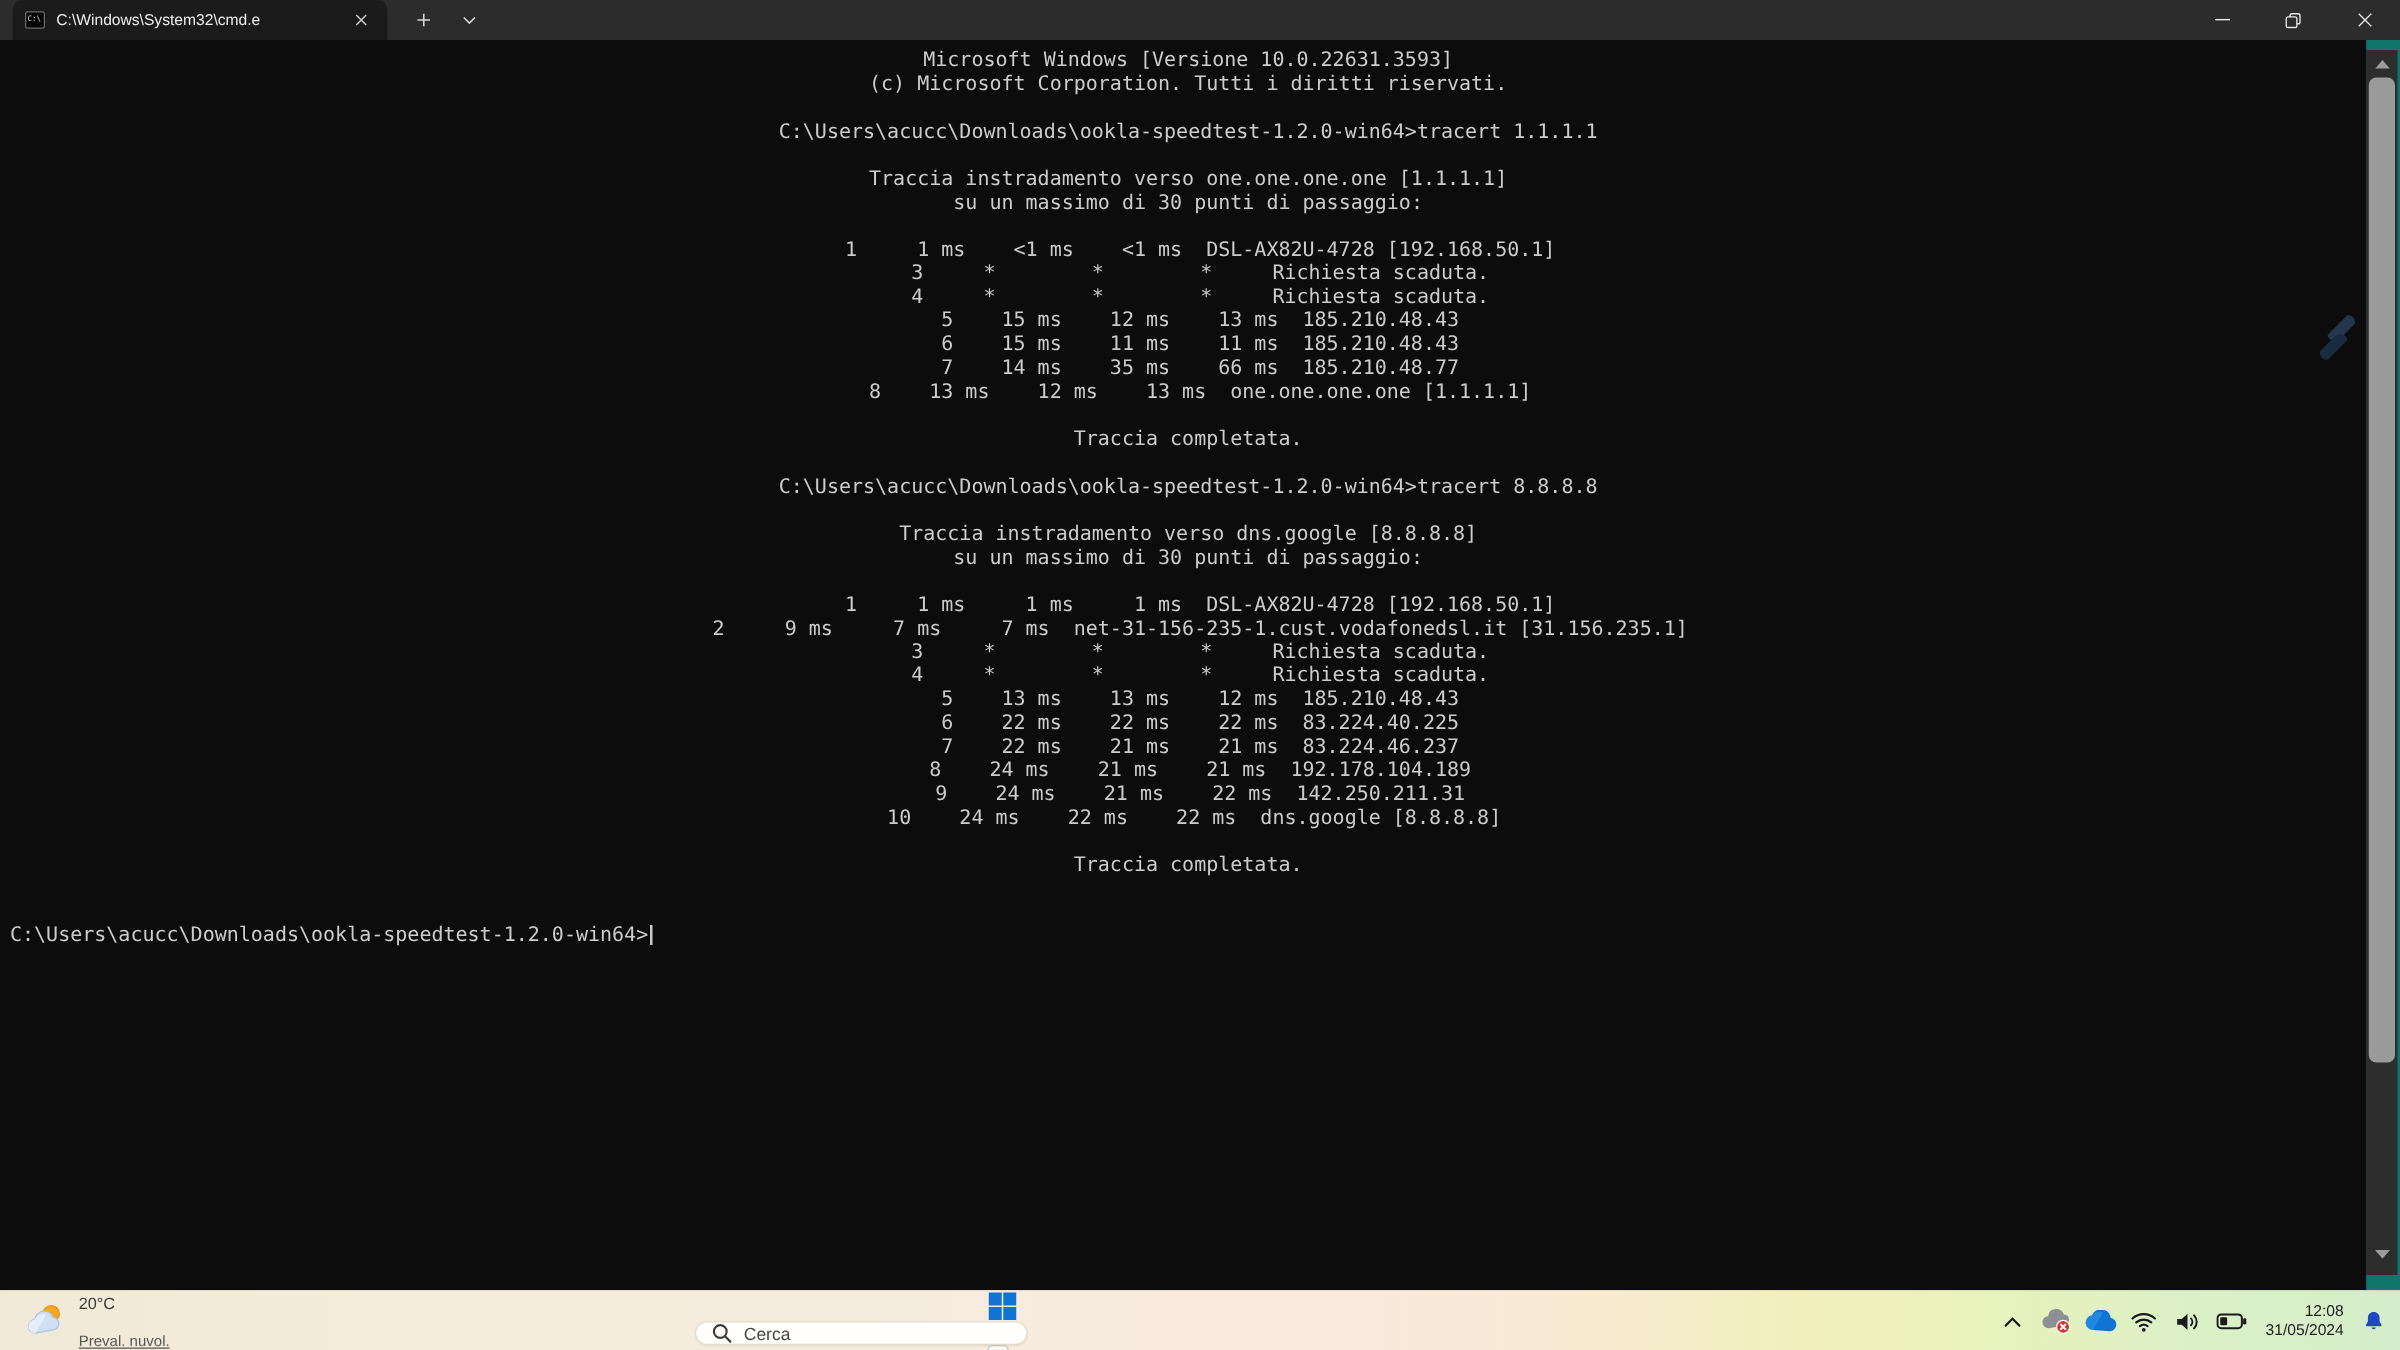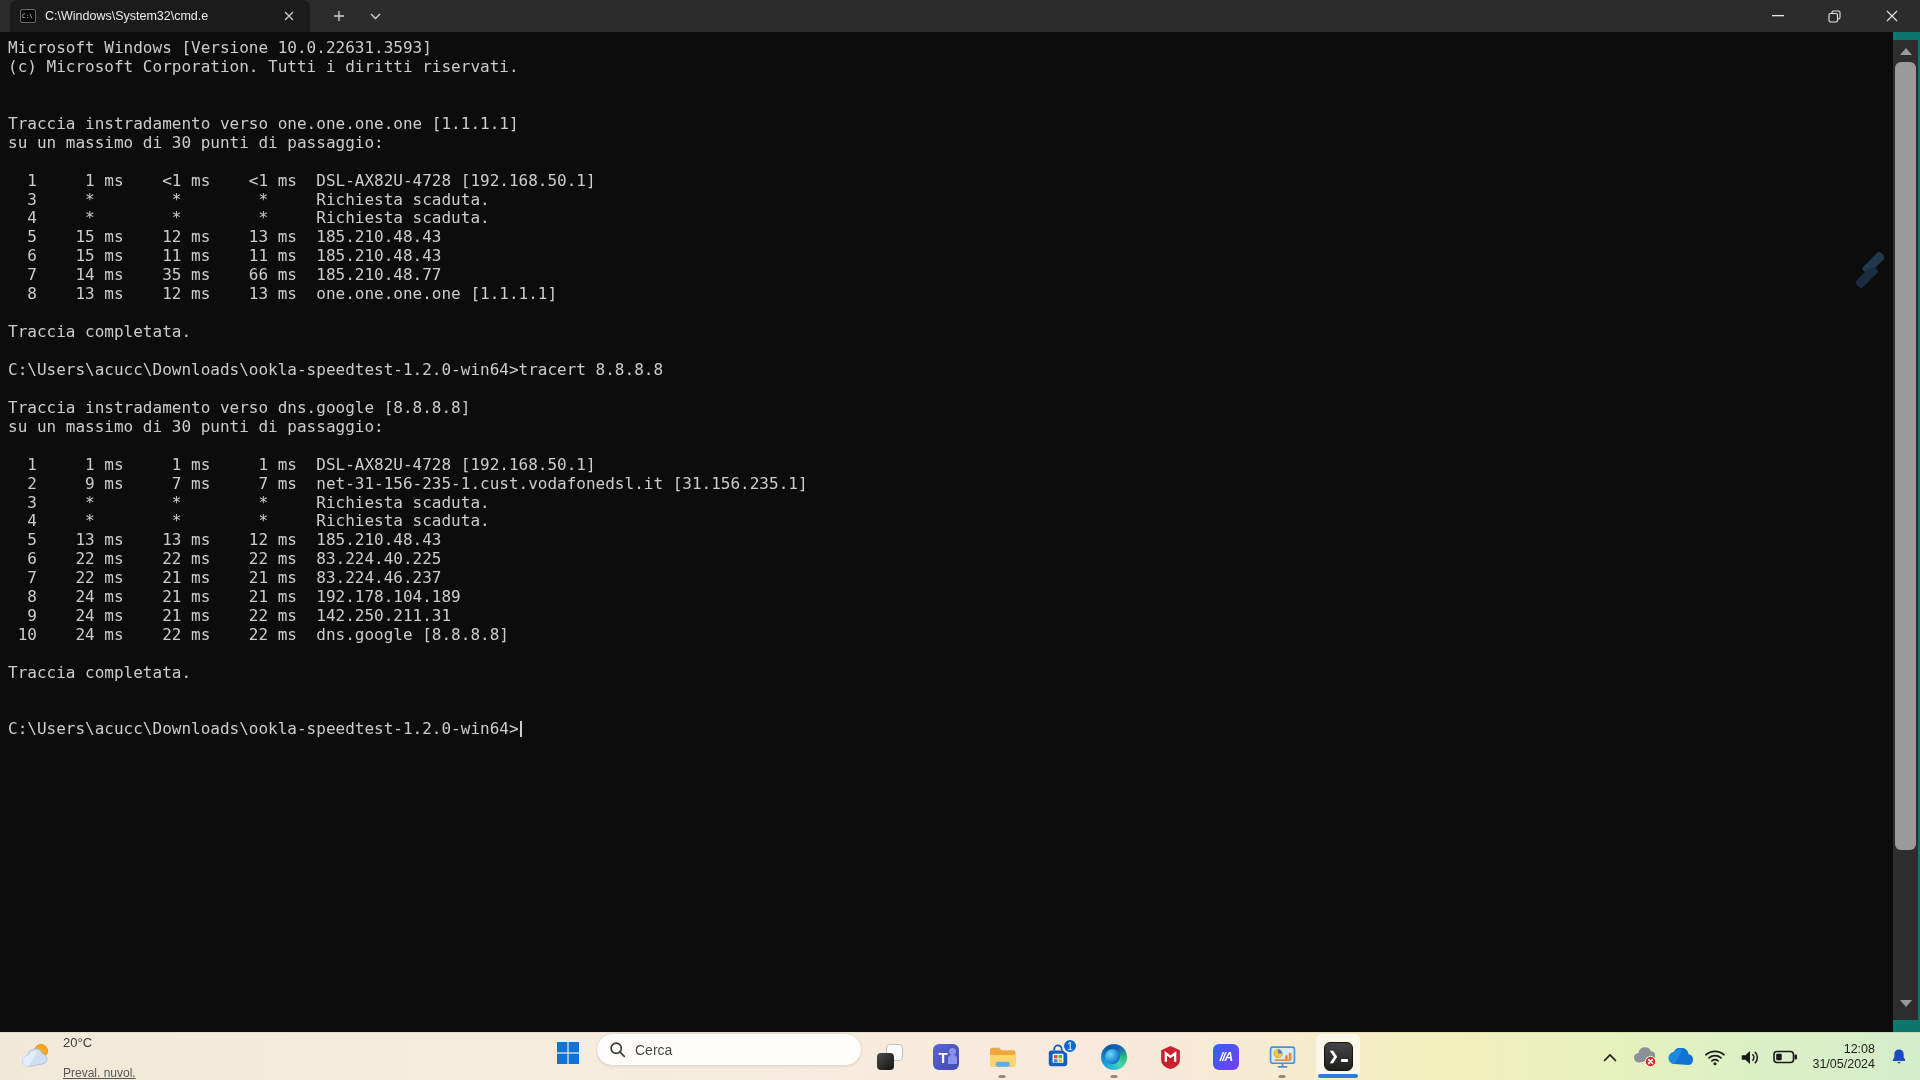--- a/index.html
+++ b/index.html
@@ -16,21 +16,21 @@
                -webkit-mask-image:linear-gradient(90deg,#000 88%,transparent); mask-image:linear-gradient(90deg,#000 88%,transparent); }
   .tab-close { margin-left:auto; width:26px; height:22px; border-radius:4px; display:flex; align-items:center; justify-content:center; color:#cfcfcf; font-size:12px; }
   .tb-btn { position:absolute; top:0; width:34px; height:32px; display:flex; align-items:center; justify-content:center; color:#d6d6d6; }
   .btn-newtab { left:322px; font-size:16px; font-weight:400; }
   .btn-tabmenu { left:358px; }
   .win-controls { position:absolute; right:0; top:0; height:32px; display:flex; }
   .wc { width:57px; height:32px; display:flex; align-items:center; justify-content:center; }
   .wc svg { display:block; }
 
   
-  .term { position:absolute; left:0; top:32px; width:1893px; height:1008px; background:#0c0c0c; padding:7px 0 0 8px; overflow:hidden; }
+  .term { position:absolute; left:0; top:32px; width:1893px; height:1008px; background:#0c0c0c; padding:7px 0 0 8px; overflow:hidden;text-align:center; }
   .t-line { font-family:"DejaVu Sans Mono",monospace; font-size:16px; line-height:18.95px; height:18.95px; color:#cccccc; white-space:pre; }
   .prompt-row { display:flex; align-items:center;margin-top:18px; }
   .cursor { display:inline-block; width:2px; height:16px; background:#cccccc; margin-left:1px; }
 
   .watermark { position:absolute; left:1848px; top:210px; width:44px; height:56px; opacity:.45; }
 
   
   .sbar { position:absolute; right:2px; top:40px; width:25px; height:980px; background:#2d2d2d; }
   .sb-arrow { position:absolute; left:0; width:25px; height:18px; display:flex; align-items:center; justify-content:center; }
   .sb-arrow.up { top:2px; } .sb-arrow.down { bottom:8px; }
@@ -39,21 +39,21 @@
   
   .taskbar { position:absolute; left:0; top:1032px; width:1920px; height:48px;
     background:linear-gradient(90deg,#f1e9d7 0%,#f5eddc 18%,#f7ecdf 42%,#f8e9dc 58%,#f7ebd2 66%,#f2efbb 75%,#e8f2bb 83%,#dcf0c6 91%,#d4edca 100%);
     border-top:1px solid rgba(0,0,0,.06); }
 
   .tb-left { position:absolute; left:12px; top:0; height:48px; display:flex; align-items:center; gap:9px; padding:0 8px; border-radius:6px; }
   .weather-text { display:flex; flex-direction:column; justify-content:center;gap:16px; }
   .weather-temp { font-size:13px; color:#3c3c3c; line-height:15px; }
   .weather-cond { font-size:12px; color:#565656; line-height:14px;text-decoration:underline; }
 
-  .tb-center { position:absolute; left:548px; top:0; height:48px; display:flex; align-items:flex-start; }
+  .tb-center { position:absolute; left:548px; top:0; height:48px; display:flex; align-items:flex-end;flex-direction:column; }
   .start-btn { width:40px; height:40px; border-radius:5px; display:flex; align-items:center; justify-content:center; }
   .search-box { width:266px; height:33px; margin-left:8px; background:#fffefb; border:1px solid #e3dccd; border-radius:17px;
     display:flex; align-items:center; padding-left:12px; gap:9px; box-shadow:0 1px 2px rgba(0,0,0,.08); }
   .search-text { font-size:14px; color:#464646; }
 
   .app-slot { width:56px; height:48px; display:flex; align-items:center; justify-content:center; position:relative; }
   .run-dot { position:absolute; bottom:3px; left:50%; transform:translateX(-50%); width:7px; height:3px; border-radius:2px; background:#948b7f; }
   .active-pill { position:absolute; bottom:3px; left:50%; transform:translateX(-50%); width:40px; height:4px; border-radius:2px; background:#2f7cd6; }
 
   .taskview { position:relative; width:26px; height:26px; }
@@ -134,20 +134,21 @@
           </svg>
       </div>
     </div>
   </div>
 
   <div class="term">
     <div id="lines">
         <div class="t-line">Microsoft Windows [Versione 10.0.22631.3593]</div>
         <div class="t-line">(c) Microsoft Corporation. Tutti i diritti riservati.</div>
         <div class="t-line"></div>
+        <div class="t-line">C:\Users\acucc\Downloads\ookla-speedtest-1.2.0-win64&gt;tracert 1.1.1.1</div>
         <div class="t-line"></div>
         <div class="t-line">Traccia instradamento verso one.one.one.one [1.1.1.1]</div>
         <div class="t-line">su un massimo di 30 punti di passaggio:</div>
         <div class="t-line"></div>
         <div class="t-line">  1     1 ms    &lt;1 ms    &lt;1 ms  DSL-AX82U-4728 [192.168.50.1]</div>
         <div class="t-line">  3     *        *        *     Richiesta scaduta.</div>
         <div class="t-line">  4     *        *        *     Richiesta scaduta.</div>
         <div class="t-line">  5    15 ms    12 ms    13 ms  185.210.48.43</div>
         <div class="t-line">  6    15 ms    11 ms    11 ms  185.210.48.43</div>
         <div class="t-line">  7    14 ms    35 ms    66 ms  185.210.48.77</div>

